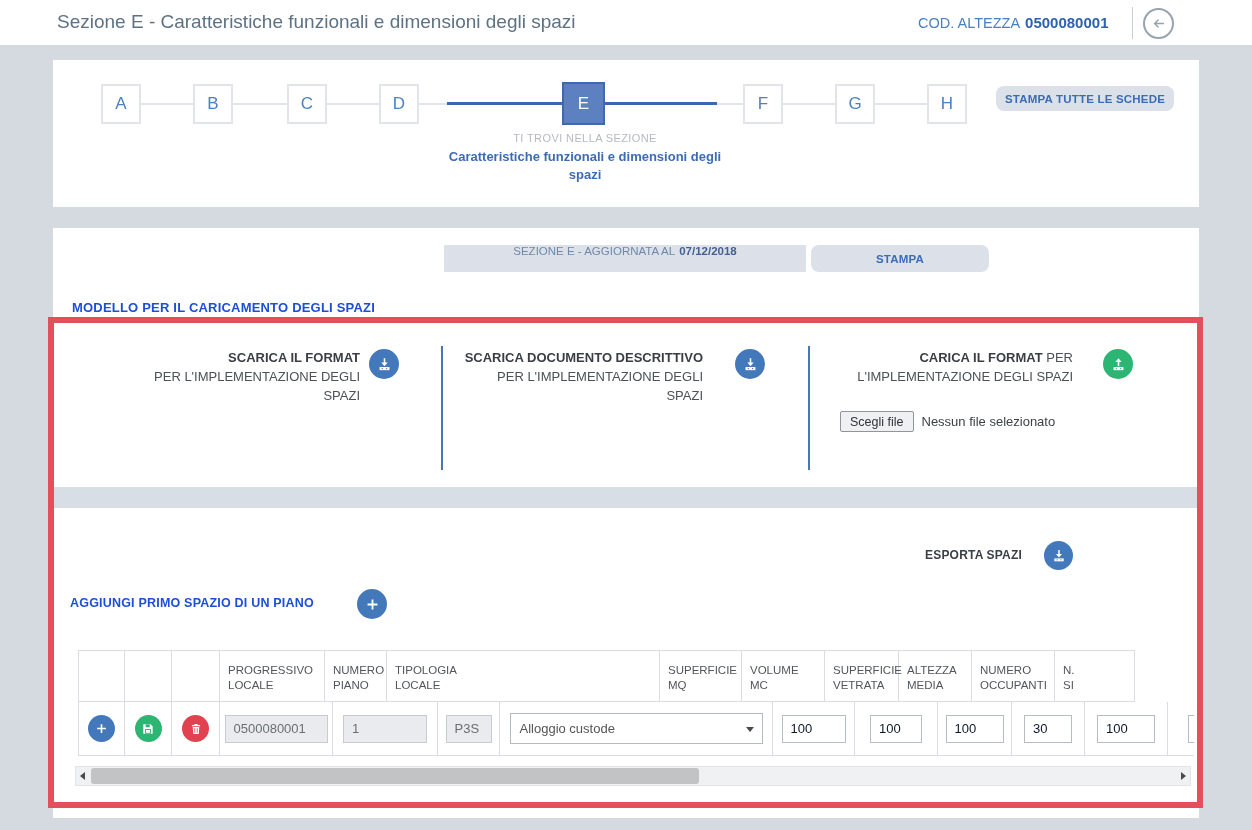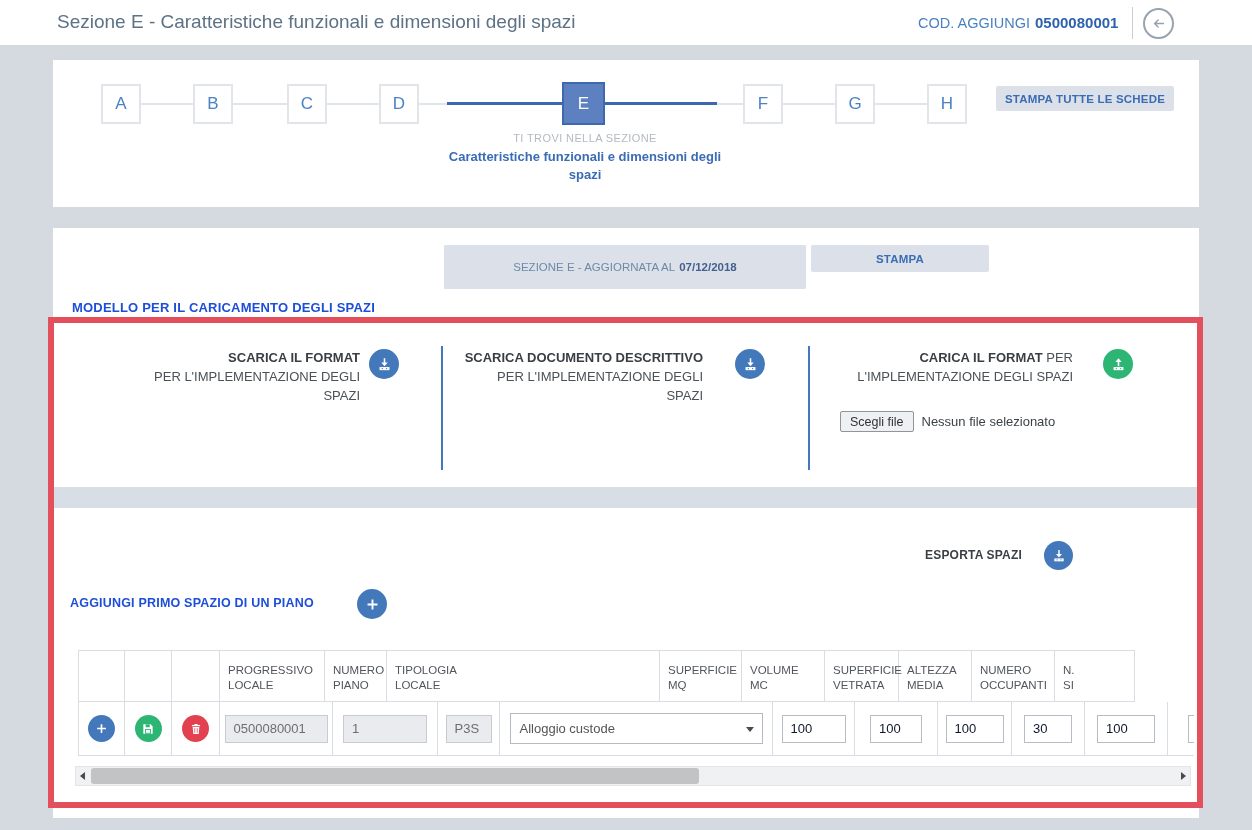--- a/index.html
+++ b/index.html
@@ -16,25 +16,25 @@
   .hdr-div{position:absolute;left:1132px;top:7px;width:1px;height:32px;background:#c9ced5}
   .back-btn{position:absolute;left:1143px;top:8px;width:31px;height:31px;border-radius:50%;border:2px solid #98a3b0;background:#fff;display:flex;align-items:center;justify-content:center;cursor:pointer;padding:0}
 
   
   .step{position:absolute;top:84px;width:40px;height:40px;background:#fff;border:2px solid #e1e5ea;display:flex;align-items:center;justify-content:center;font-size:17px;color:#4a82c3;cursor:pointer}
   .step.active{top:82px;width:43px;height:43px;background:#5d80c1;border-color:#3f69af;color:#fff}
   .conn{position:absolute;top:103px;height:2px;background:#e1e5ea}
   .conn.blue{top:102px;height:3px;background:#3c67b1}
   .loc-label{position:absolute;left:445px;top:132px;width:280px;text-align:center;font-size:11px;color:#b4bac1;letter-spacing:.4px}
   .loc-name{position:absolute;left:444px;top:148px;width:282px;text-align:center;font-size:13px;font-weight:bold;color:#3b6cb4;line-height:18px}
-  .btn-gray{position:absolute;background:#dce1e9;border:none;border-radius:2px;color:#3b6cb4;font-weight:bold;font-size:11.5px;font-family:inherit;cursor:pointer;display:flex;align-items:center;justify-content:center;letter-spacing:.2px}
+  .btn-gray{position:absolute;background:#dce1e9;border:none;border-radius:8px;color:#3b6cb4;font-weight:bold;font-size:11.5px;font-family:inherit;cursor:pointer;display:flex;align-items:center;justify-content:center;letter-spacing:.2px}
   .btn-green{position:absolute;background:#2db573;border:none;border-radius:2px;color:#fff;font-weight:bold;font-size:12.5px;font-family:inherit;cursor:pointer;display:flex;align-items:center;justify-content:center;gap:7px}
 
   
-  .bar{position:absolute;height:44px;background:#dce1e9;border-radius:1px;display:flex;align-items:center;justify-content:center;font-size:11.5px}
+  .bar{position:absolute;height:27px;background:#dce1e9;border-radius:1px;display:flex;align-items:flex-start;justify-content:center;font-size:11.5px}
   .bar .lbl{color:#6f88a9}
   .bar .date{color:#44608f;font-weight:bold;margin-left:4px}
 
   .h-blue{position:absolute;font-size:13px;font-weight:bold;color:#1d4ed8;letter-spacing:.2px}
 
   
   .upl-text{position:absolute;font-size:13px;color:#4b5157;text-align:right;line-height:19px}
   .upl-text .b{font-weight:bold;color:#393e44}
   .upl-text .b.blk{display:block}
   .vdiv{position:absolute;width:2px;background:#4378ba}
@@ -74,21 +74,21 @@
   
   .redbox{position:absolute;left:48px;top:317px;width:1155px;height:491px;border:6px solid #e44f5c;pointer-events:none;z-index:50}
 </style>
 </head>
 <body>
 
 <div id="page">
 
   <div class="topbar">
     <div class="page-title">Sezione E - Caratteristiche funzionali e dimensioni degli spazi</div>
-    <div class="cod"><span>COD. AGGIUNGI</span><b>0500080001</b></div>
+    <div class="cod"><span>COD. ALTEZZA</span><b>0500080001</b></div>
     <div class="hdr-div"></div>
     <button class="back-btn">
       <span style="display:flex">
         <svg width="17" height="17" viewBox="0 0 24 24">
             <path d="M19 12H6.5M11.5 7L6.5 12l5 5" stroke="#96a1ae" stroke-width="2" fill="none" stroke-linecap="round" stroke-linejoin="round"></path>
           </svg>
       </span>
     </button>
   </div>
 

